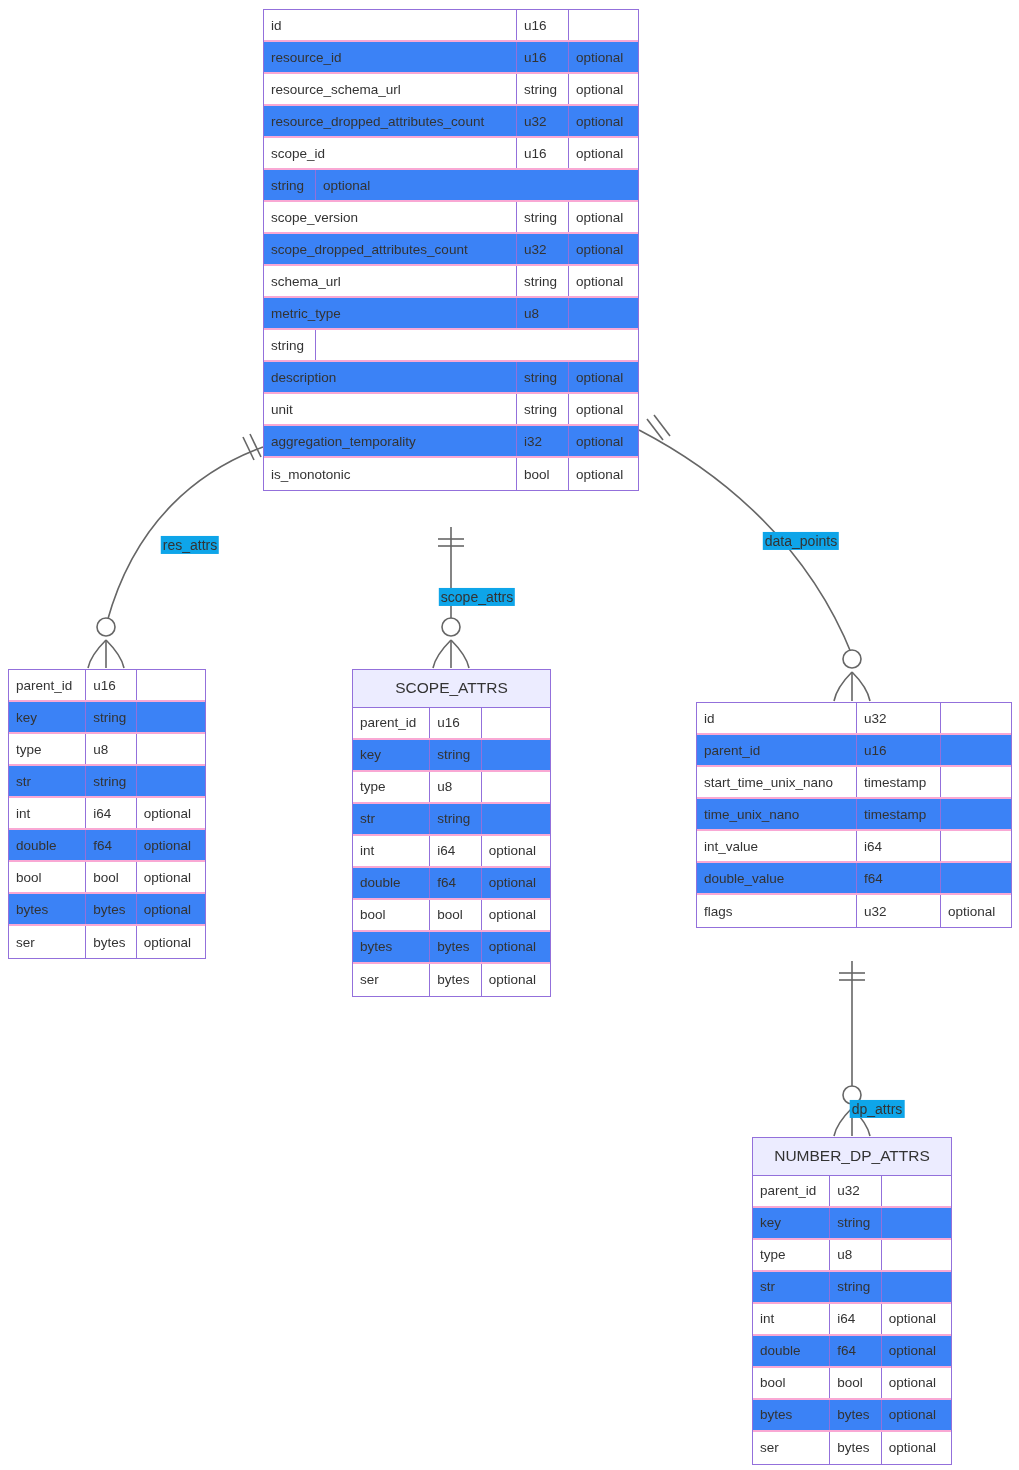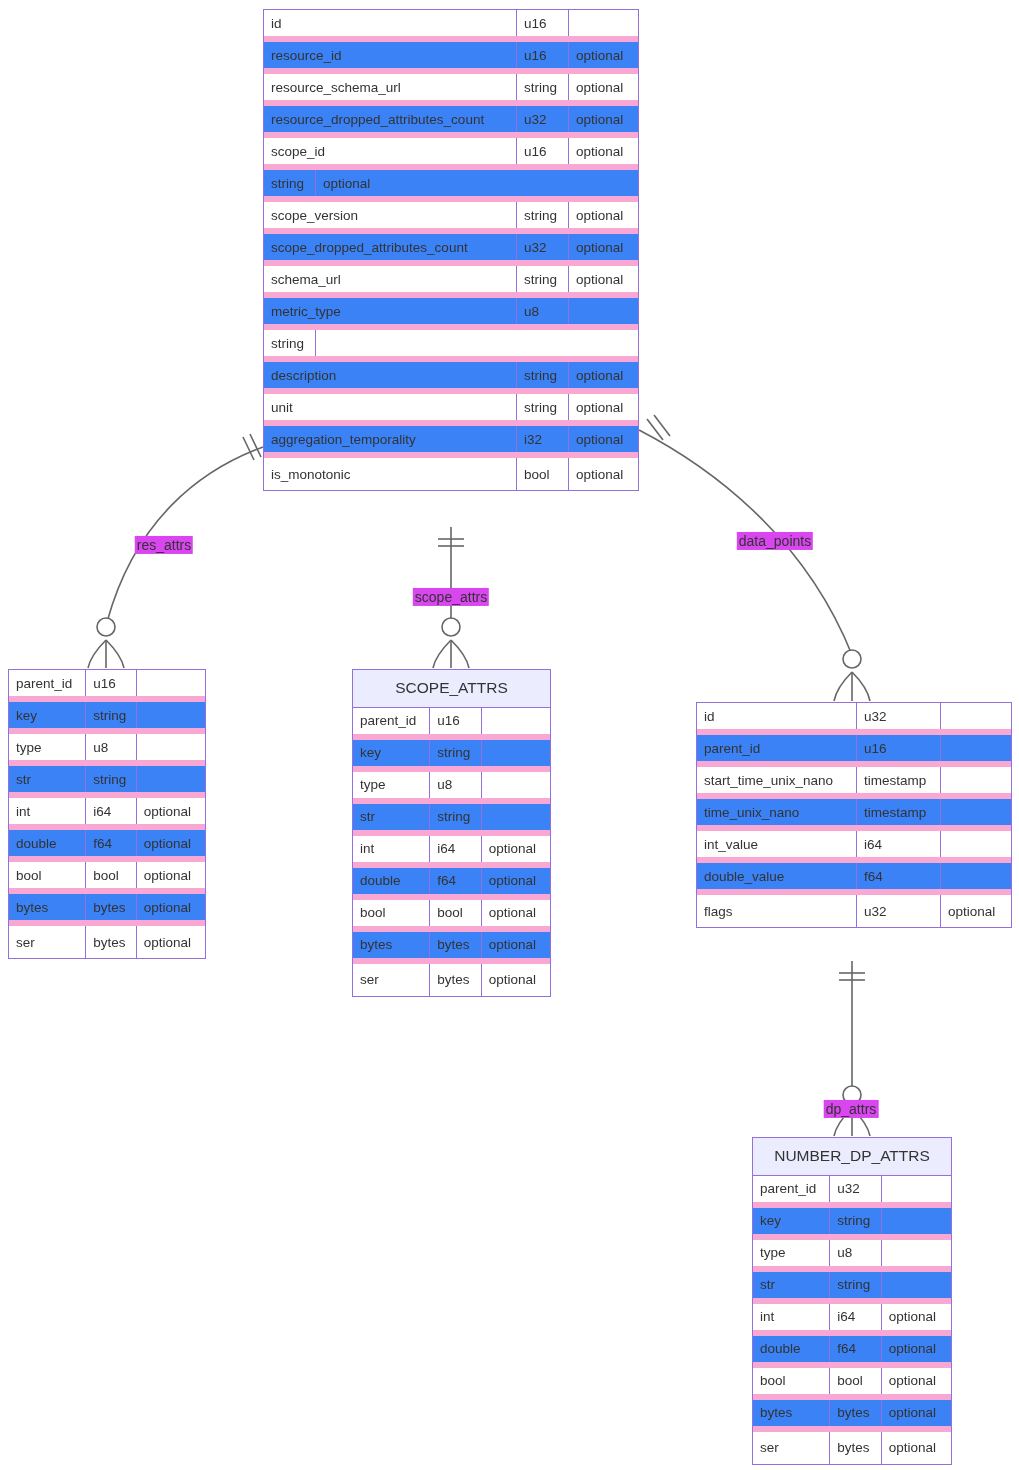--- a/index.html
+++ b/index.html
@@ -43,21 +43,21 @@
     line-height: 1;
     padding: 10px 6px 11px 6px;
     white-space: nowrap;
   }
   .entity .rows {
     display: block;
   }
   .row {
     display: flex;
     box-sizing: border-box;
-    border-bottom: 6px solid #f9a8d4;
+    border-bottom: 2px solid #f9a8d4;
     height: 32px;
     align-items: stretch;
   }
   .row:last-child {
     border-bottom: none;
   }
   .row.alt {
     background: #3b82f6;
   }
   .cell {
@@ -69,25 +69,26 @@
     padding: 0 7px;
     white-space: nowrap;
     overflow: hidden;
     border-right: 1px solid #9370DB;
   }
   .cell.c-key { border-right: none; }
   .rel-label {
     position: absolute;
     font-size: 14px;
     color: #333333;
-    background: #d946ef;
+    background: #0ea5e9;
     line-height: 1.15;
     padding: 1px 2px;
     white-space: nowrap;
     transform: translate(-50%, -50%);
+    margin-left: 26px;
   }
   .edge-path {
     fill: none;
     stroke: #666666;
     stroke-width: 1.6;
   }
   .marker-stroke {
     fill: none;
     stroke: #666666;
     stroke-width: 1.6;

